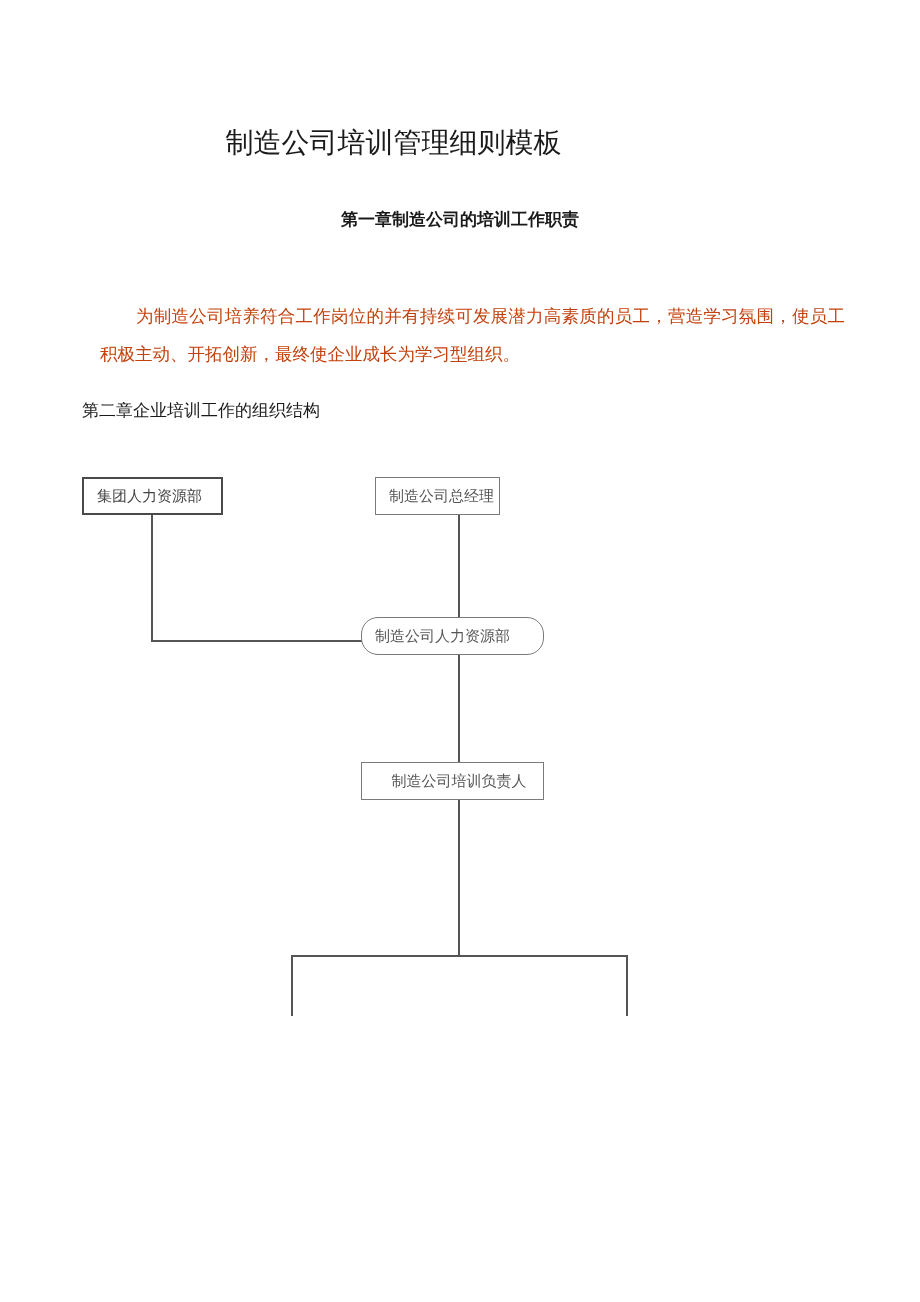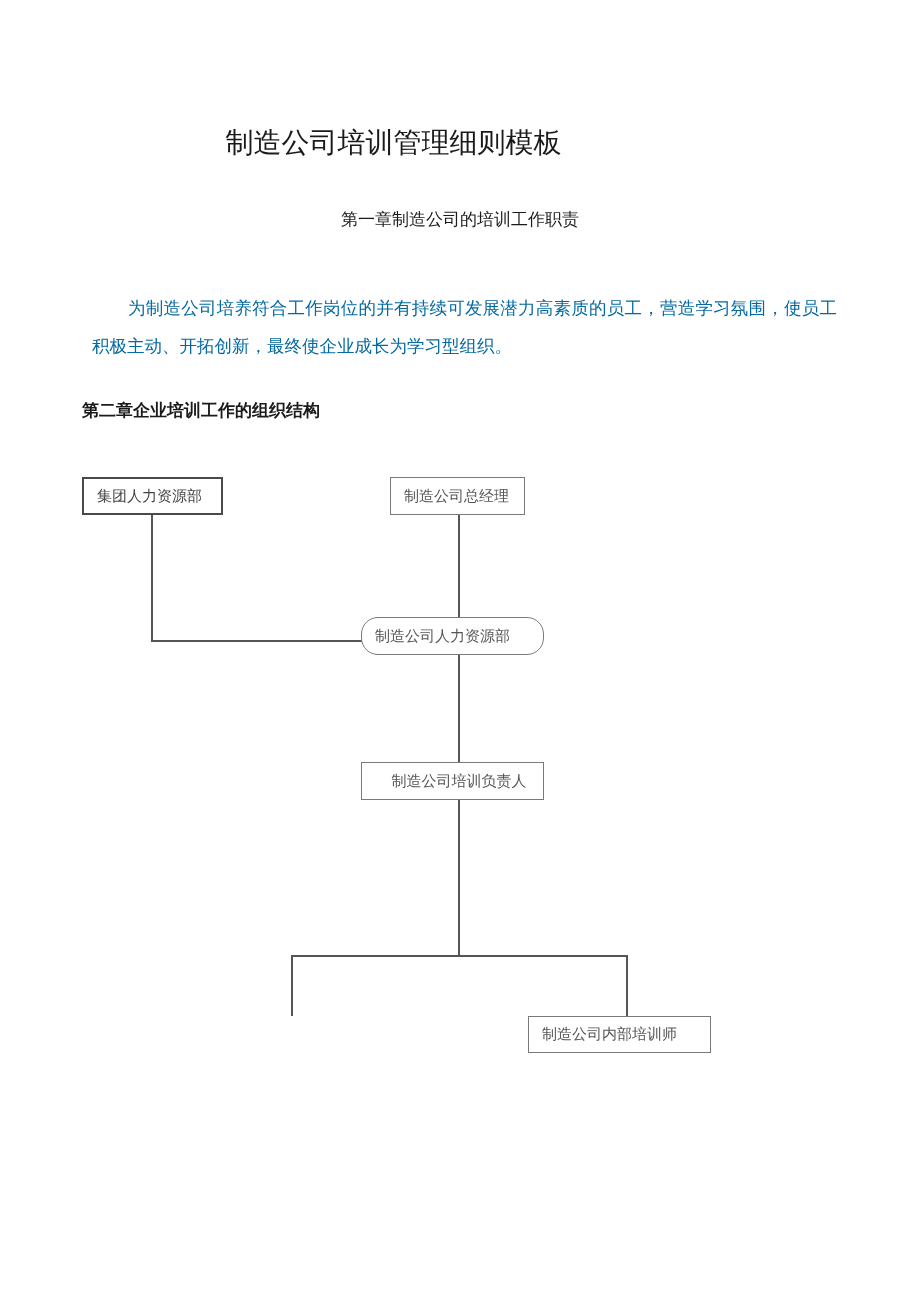--- a/index.html
+++ b/index.html
@@ -1,24 +1,24 @@
 <!DOCTYPE html>
 <html><head>
 <meta charset="utf-8">
 <style>
   html, body { margin: 0; padding: 0; background: #ffffff; }
   body { width: 920px; height: 1302px; position: relative; overflow: hidden;
          font-family: "DejaVu Sans", "Liberation Sans", sans-serif; color: #222; }
   .title { position: absolute; top: 124px; left: 0; width: 787px; text-align: center;
            font-size: 28px; font-weight: normal; color: #1a1a1a; letter-spacing: 0px; margin: 0; }
   .h-center { position: absolute; top: 208px; left: 0; width: 920px; text-align: center;
-              font-size: 17px; font-weight: normal; color: #1a1a1a; margin: 0; }
+              font-size: 17px; font-weight: bold; color: #1a1a1a; margin: 0; }
   .para { position: absolute; top: 281px; left: 84px; width: 745px; font-family: "DejaVu Serif", "Liberation Serif", serif;
-          font-size: 17.5px; line-height: 38px; color: #0369a1; text-indent: 36px; margin: 8px; text-align: justify; }
-  .h-left { position: absolute; top: 399px; left: 82px; font-size: 17px; font-weight: bold; color: #1a1a1a; margin: 0; }
+          font-size: 17.5px; line-height: 38px; color: #c2410c; text-indent: 36px; margin: 16px; text-align: justify; }
+  .h-left { position: absolute; top: 399px; left: 82px; font-size: 17px; font-weight: normal; color: #1a1a1a; margin: 0; }
 
   .chart { position: absolute; left: 0; top: 0; width: 920px; height: 1302px; }
   .node { position: absolute; box-sizing: border-box; border: 1.5px solid #7a7a7a; background: #fff;
           display: flex; align-items: center; padding-left: 13px;
           font-family: "DejaVu Serif", "Liberation Serif", serif; font-size: 15px; color: #555; white-space: nowrap; }
   .node.strong { border: 2px solid #4a4a4a; color: #444; }
   .line { position: absolute; background: #555; }
 </style>
 </head>
 <body>
@@ -35,25 +35,22 @@
   <div class="line" style="left:458px; top:514px; width:1.5px; height:103px;"></div>
   <div class="line" style="left:458px; top:654px; width:1.5px; height:109px;"></div>
   <div class="line" style="left:458px; top:799px; width:1.5px; height:157px;"></div>
   <div class="line" style="left:291px; top:955px; width:337px; height:1.5px;"></div>
   <div class="line" style="left:291px; top:955px; width:1.5px; height:61px;"></div>
   <div class="line" style="left:626px; top:955px; width:1.5px; height:61px;"></div>
 
   <div class="node strong" style="left:82px; top:477px; width:141px; height:38px;">
     <span>集团人力资源部</span>
   </div>
-  <div class="node" style="left:390px; top:477px; width:135px; height:38px;">
+  <div class="node" style="left:375px; top:477px; width:125px; height:38px;">
     <span>制造公司总经理</span>
   </div>
   <div class="node" style="left:361px; top:617px; width:183px; height:38px;border-radius:17px;">
     <span>制造公司人力资源部</span>
   </div>
   <div class="node" style="left:361px; top:762px; width:183px; height:38px;justify-content:center;">
     <span>制造公司培训负责人</span>
   </div>
-  <div class="node" style="left:528px; top:1016px; width:183px; height:37px;">
-    <span>制造公司内部培训师</span>
-  </div>
 </div>
 
 </body></html>

